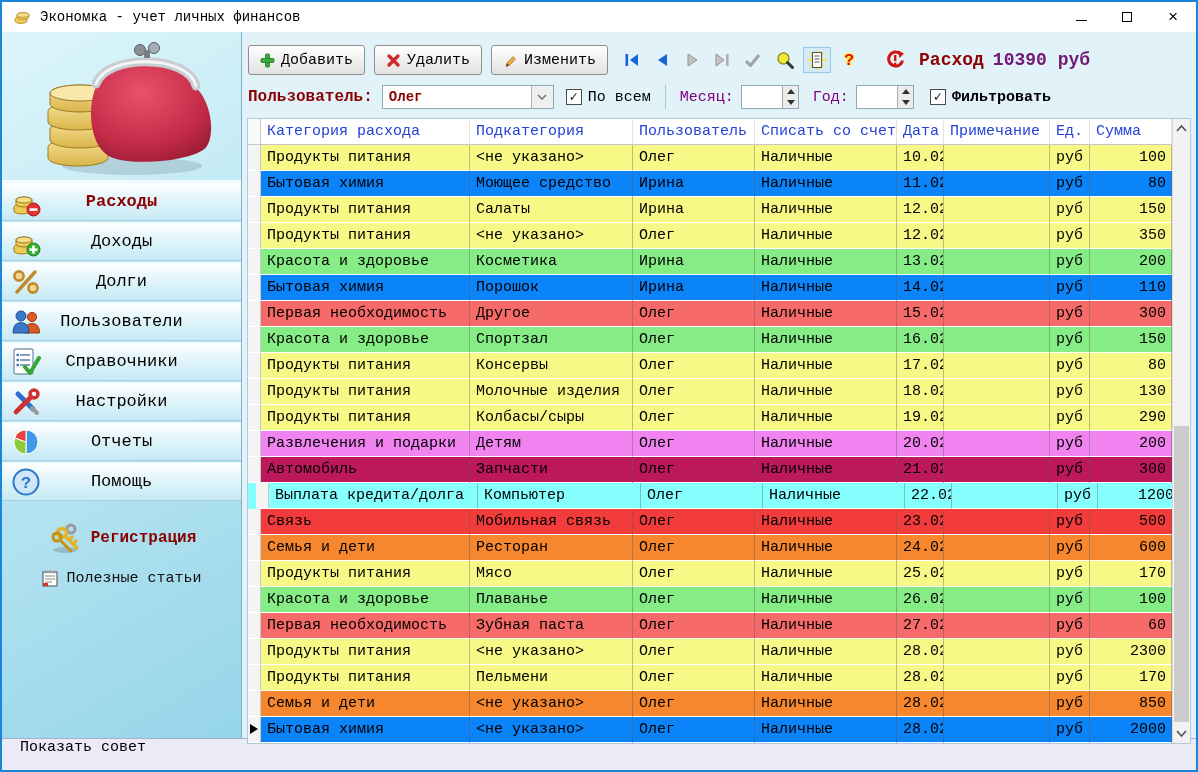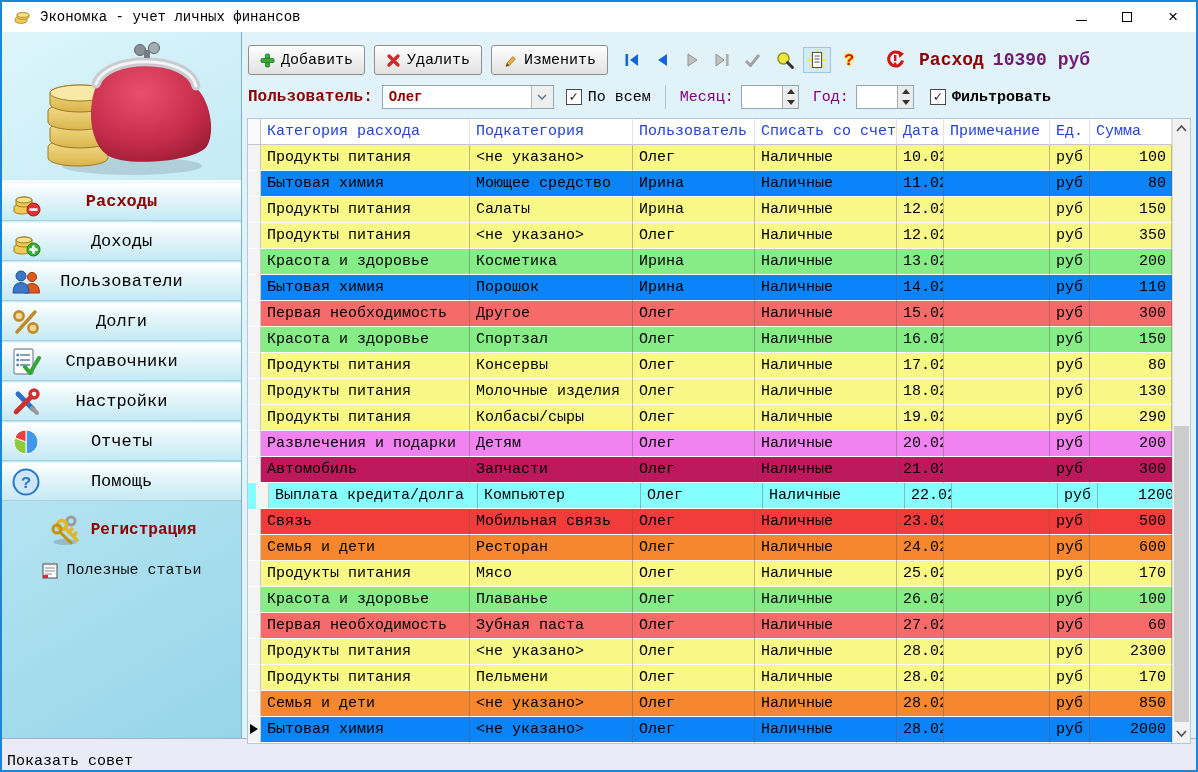--- a/index.html
+++ b/index.html
@@ -23,21 +23,21 @@
             background:linear-gradient(150deg,#DDF5FB 0%,#BFE9F4 40%,#96D5E9 100%); }
   .purse-box{ height:150px; position:relative; border-bottom:2px solid #F2FBFD;}
   .purse-box svg{ position:absolute; left:18px; top:2px; }
   .menu-item{ height:39px; margin-bottom:1px; position:relative; cursor:pointer;
       background:linear-gradient(#FEFFFF,#DCF2F9 55%,#C6EAF5);
       border-top:1px solid #EAF7FB; border-bottom:1px solid #A9CFDE; }
   .mi-icon{ position:absolute; left:9px; top:4px; width:30px; height:30px; }
   .mi-label{ position:absolute; left:0; right:0; top:0; bottom:0; display:flex;
              align-items:center; justify-content:center; font-size:17px; color:#000; }
   .menu-item.active .mi-label{ color:#8B0000; font-weight:bold; }
-  .reg-row{ margin-top:14px; display:flex; align-items:center; justify-content:center;
+  .reg-row{ margin-top:22px; display:flex; align-items:center; justify-content:center;
             gap:8px; cursor:pointer; }
   .reg-label{ color:#8B0000; font-weight:bold; font-size:16px; }
   .articles-row{ margin-top:16px; display:flex; align-items:center; justify-content:center;
                  gap:6px; cursor:pointer; }
   .articles-label{ font-size:15px; color:#101010; }
   
   .main{ flex:1; position:relative; min-width:0; background:#E1F3F9; }
   .toolbar{ position:absolute; left:6px; top:12px; right:6px; height:32px;
             display:flex; align-items:center; }
   .tb-btn{ height:30px; display:flex; align-items:center; gap:6px; padding:0 11px;
@@ -100,21 +100,21 @@
        border-top:5px solid transparent; border-bottom:5px solid transparent;
        border-left:8px solid #000; }
   .vscroll{ width:18px; background:#F2F2F2; border-left:1px solid #DCDCDC; position:relative; }
   .vs-btn{ position:absolute; left:0; right:0; height:19px; display:flex;
            align-items:center; justify-content:center; cursor:pointer; }
   .vs-up{ top:0; } .vs-down{ bottom:0; }
   .vs-thumb{ position:absolute; left:1px; right:1px; top:307px; height:296px;
              background:#CCCCCC; cursor:pointer; }
   
   .statusbar{ flex:none; height:32px; background:#EBEBF7; border-top:1px solid #A8AECB;
-              display:flex; align-items:flex-end; padding-left:5px; font-size:15px; color:#000; }
+              display:flex; align-items:flex-start; padding-left:18px; font-size:15px; color:#000; }
 </style>
 </head>
 <body>
 
 <div class="window">
 
   <div class="titlebar">
     <svg class="app-icon" viewBox="0 0 20 16">
       <g stroke="#A8862A" stroke-width="0.8" fill="#EFCB55">
         <path d="M3,12 a6,2.4 0 0 0 12,0 v-2 a6,2.4 0 0 0 -12,0 z"></path>
@@ -191,36 +191,36 @@
                   <ellipse cx="13" cy="13" rx="8" ry="3" fill="#F7E08A"></ellipse>
                 </g>
                 <circle cx="22.5" cy="22.5" r="6.5" fill="#35B335" stroke="#1C7A1C"></circle>
                 <rect x="18.5" y="21.3" width="8" height="2.6" fill="#fff"></rect>
                 <rect x="21.2" y="18.6" width="2.6" height="8" fill="#fff"></rect>
               </svg></span>
             <span class="mi-label">Доходы</span>
           </div>
           <div class="menu-item">
             <span class="mi-icon"><svg width="30" height="30" viewBox="0 0 30 30">
-                <circle cx="21" cy="10" r="4.6" fill="#DA5A20" stroke="#A03810"></circle>
-                <path d="M13.5,26 Q13.5,16.5 21,16.5 Q28.5,16.5 28.5,26 Z" fill="#DA5A20" stroke="#A03810"></path>
-                <circle cx="10" cy="9" r="5" fill="#3C78C8" stroke="#1E4E96"></circle>
-                <path d="M2,26 Q2,15.6 10,15.6 Q18,15.6 18,26 Z" fill="#3C78C8" stroke="#1E4E96"></path>
-              </svg></span>
-            <span class="mi-label">Пользователи</span>
-          </div>
-          <div class="menu-item">
-            <span class="mi-icon"><svg width="30" height="30" viewBox="0 0 30 30">
                 <g fill="#F2D693" stroke="#C08A2A" stroke-width="2.6">
                   <circle cx="8" cy="9" r="4.6"></circle>
                   <circle cx="22" cy="21" r="4.6"></circle>
                 </g>
                 <line x1="24" y1="5" x2="6" y2="25" stroke="#C08A2A" stroke-width="3.4" stroke-linecap="round"></line>
               </svg></span>
             <span class="mi-label">Долги</span>
+          </div>
+          <div class="menu-item">
+            <span class="mi-icon"><svg width="30" height="30" viewBox="0 0 30 30">
+                <circle cx="21" cy="10" r="4.6" fill="#DA5A20" stroke="#A03810"></circle>
+                <path d="M13.5,26 Q13.5,16.5 21,16.5 Q28.5,16.5 28.5,26 Z" fill="#DA5A20" stroke="#A03810"></path>
+                <circle cx="10" cy="9" r="5" fill="#3C78C8" stroke="#1E4E96"></circle>
+                <path d="M2,26 Q2,15.6 10,15.6 Q18,15.6 18,26 Z" fill="#3C78C8" stroke="#1E4E96"></path>
+              </svg></span>
+            <span class="mi-label">Пользователи</span>
           </div>
           <div class="menu-item">
             <span class="mi-icon"><svg width="30" height="30" viewBox="0 0 30 30">
                 <rect x="3" y="2" width="19" height="25" rx="2" fill="#FFFFFF" stroke="#8899AA" stroke-width="1.4"></rect>
                 <g stroke="#6688AA" stroke-width="1.6">
                   <line x1="9" y1="8" x2="19" y2="8"></line>
                   <line x1="9" y1="13" x2="19" y2="13"></line>
                   <line x1="9" y1="18" x2="19" y2="18"></line>
                 </g>
                 <g fill="#4477AA">

